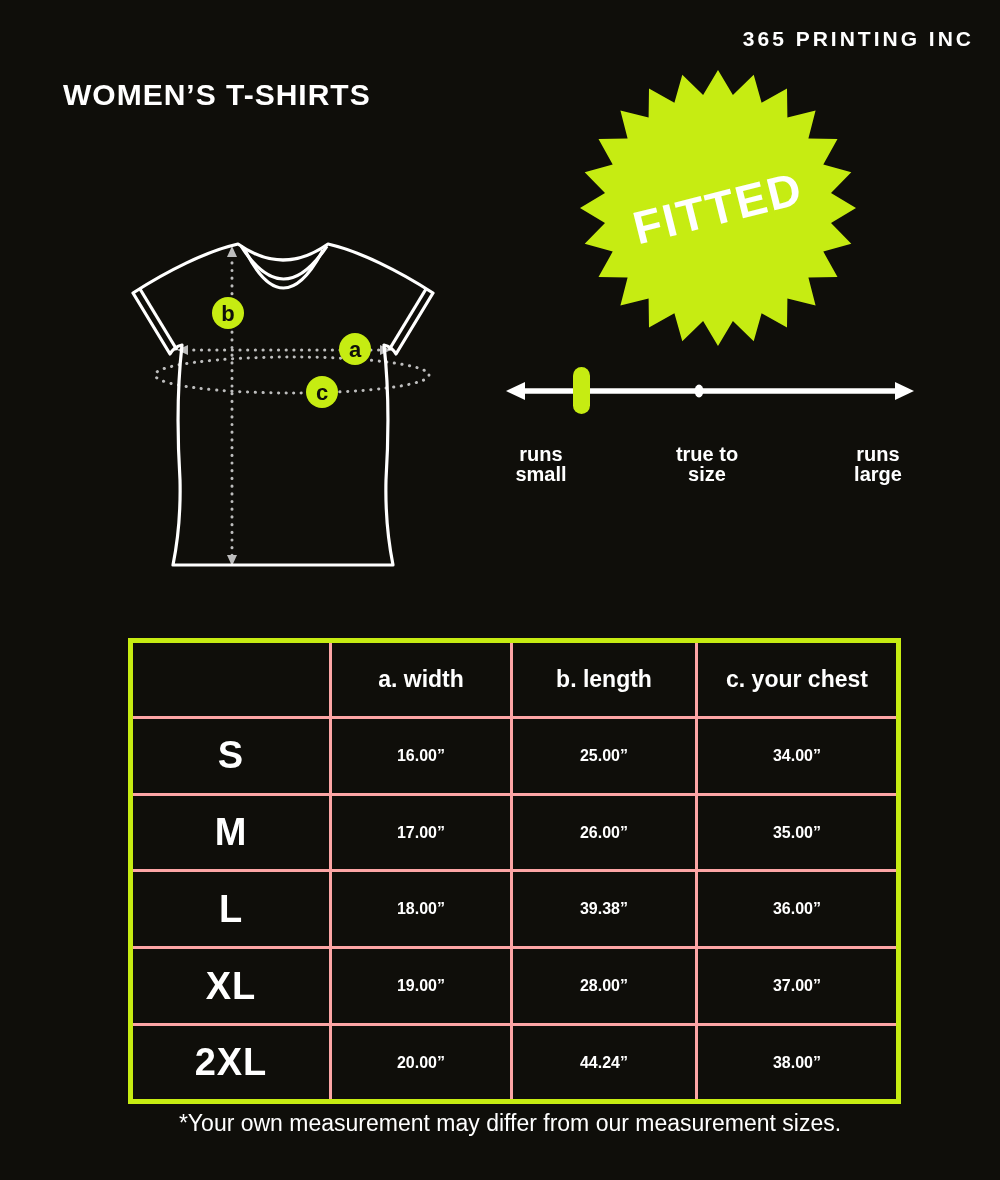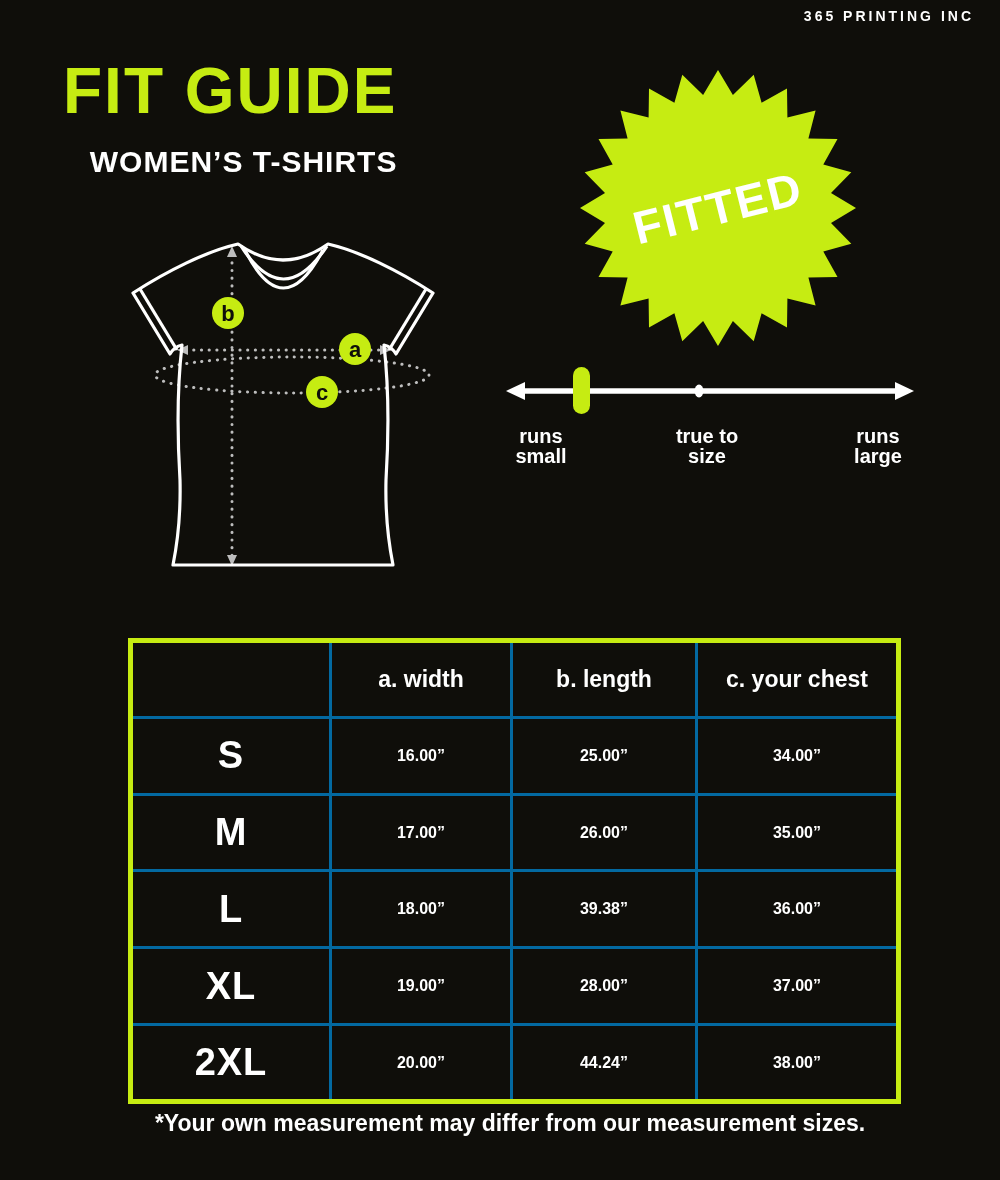--- a/index.html
+++ b/index.html
@@ -16,22 +16,22 @@
     -webkit-font-smoothing:antialiased;
   }
   .page{
     position:relative;
     width:1000px;height:1180px;
     background:var(--bg);
     overflow:hidden;
   }
   
   .brand{
-    position:absolute;top:8px;right:26px;
-    font-size:14px;font-weight:bold;letter-spacing:3px;
+    position:absolute;top:27px;right:26px;
+    font-size:21px;font-weight:bold;letter-spacing:3px;
     color:var(--fg);
   }
   
   .title-block{position:absolute;left:63px;top:58px;}
   .title{
     color:var(--accent);
     font-size:64px;font-weight:bold;letter-spacing:2px;line-height:1.05;
   }
   .subtitle{
     color:var(--fg);
@@ -44,61 +44,60 @@
   .badge-label{
     position:absolute;inset:0;
     display:flex;align-items:center;justify-content:center;
     transform:rotate(-14deg);
     font-size:46px;font-weight:bold;letter-spacing:2px;color:var(--fg);
   }
   
   .diagram{position:absolute;left:125px;top:238px;width:320px;height:340px;}
   
   .scale{position:absolute;left:500px;top:356px;width:420px;height:64px;}
-  .scale-labels{position:absolute;left:500px;top:426px;width:420px;height:60px;}
+  .scale-labels{position:absolute;left:500px;top:444px;width:420px;height:60px;}
   .scale-label{
     position:absolute;transform:translateX(-50%);
     text-align:center;font-size:20px;font-weight:bold;line-height:1.02;
     white-space:nowrap;
   }
   .scale-label.l1{left:41px;}
   .scale-label.l2{left:207px;}
   .scale-label.l3{left:378px;}
   
   .size-table{
     position:absolute;left:128px;top:638px;
     border-collapse:collapse;table-layout:fixed;
     width:768px;height:466px;
     border:5px solid var(--accent);
   }
   .size-table td,.size-table th{
-    border:3px solid #0369a1;
+    border:3px solid #fca5a5;
     text-align:center;vertical-align:middle;
     color:var(--fg);
     height:66px;
     font-weight:bold;
   }
   .size-table .col-head{font-size:23px;}
   .size-table .size-cell{font-size:38px;letter-spacing:1px;}
   .size-table .val-cell{font-size:16px;}
   
   .footnote{
     position:absolute;left:90px;top:1110px;width:840px;
-    text-align:center;font-size:23px;font-weight:bold;color:var(--fg);
+    text-align:center;font-size:23px;font-weight:normal;color:var(--fg);
   }
 </style>
 </head>
 <body>
 
 <div class="page">
 
   <div class="brand">365 PRINTING INC</div>
 
   <div class="title-block">
-    <div class="title">FIT GUIDE</div>
     <div class="subtitle">WOMEN’S T-SHIRTS</div>
   </div>
 
   <div class="badge">
     <svg viewBox="0 0 280 280">
       <polygon id="badge-star" fill="#c6ec12" points="140.0,2.0 154.9,27.0 175.7,6.7 183.6,34.7 209.0,20.5 209.4,49.6 237.6,42.4 230.4,70.6 259.5,71.0 245.3,96.4 273.3,104.3 253.0,125.1 278.0,140.0 253.0,154.9 273.3,175.7 245.3,183.6 259.5,209.0 230.4,209.4 237.6,237.6 209.4,230.4 209.0,259.5 183.6,245.3 175.7,273.3 154.9,253.0 140.0,278.0 125.1,253.0 104.3,273.3 96.4,245.3 71.0,259.5 70.6,230.4 42.4,237.6 49.6,209.4 20.5,209.0 34.7,183.6 6.7,175.7 27.0,154.9 2.0,140.0 27.0,125.1 6.7,104.3 34.7,96.4 20.5,71.0 49.6,70.6 42.4,42.4 70.6,49.6 71.0,20.5 96.4,34.7 104.3,6.7 125.1,27.0"></polygon>
     </svg>
     <div class="badge-label">FITTED</div>
   </div>
 

